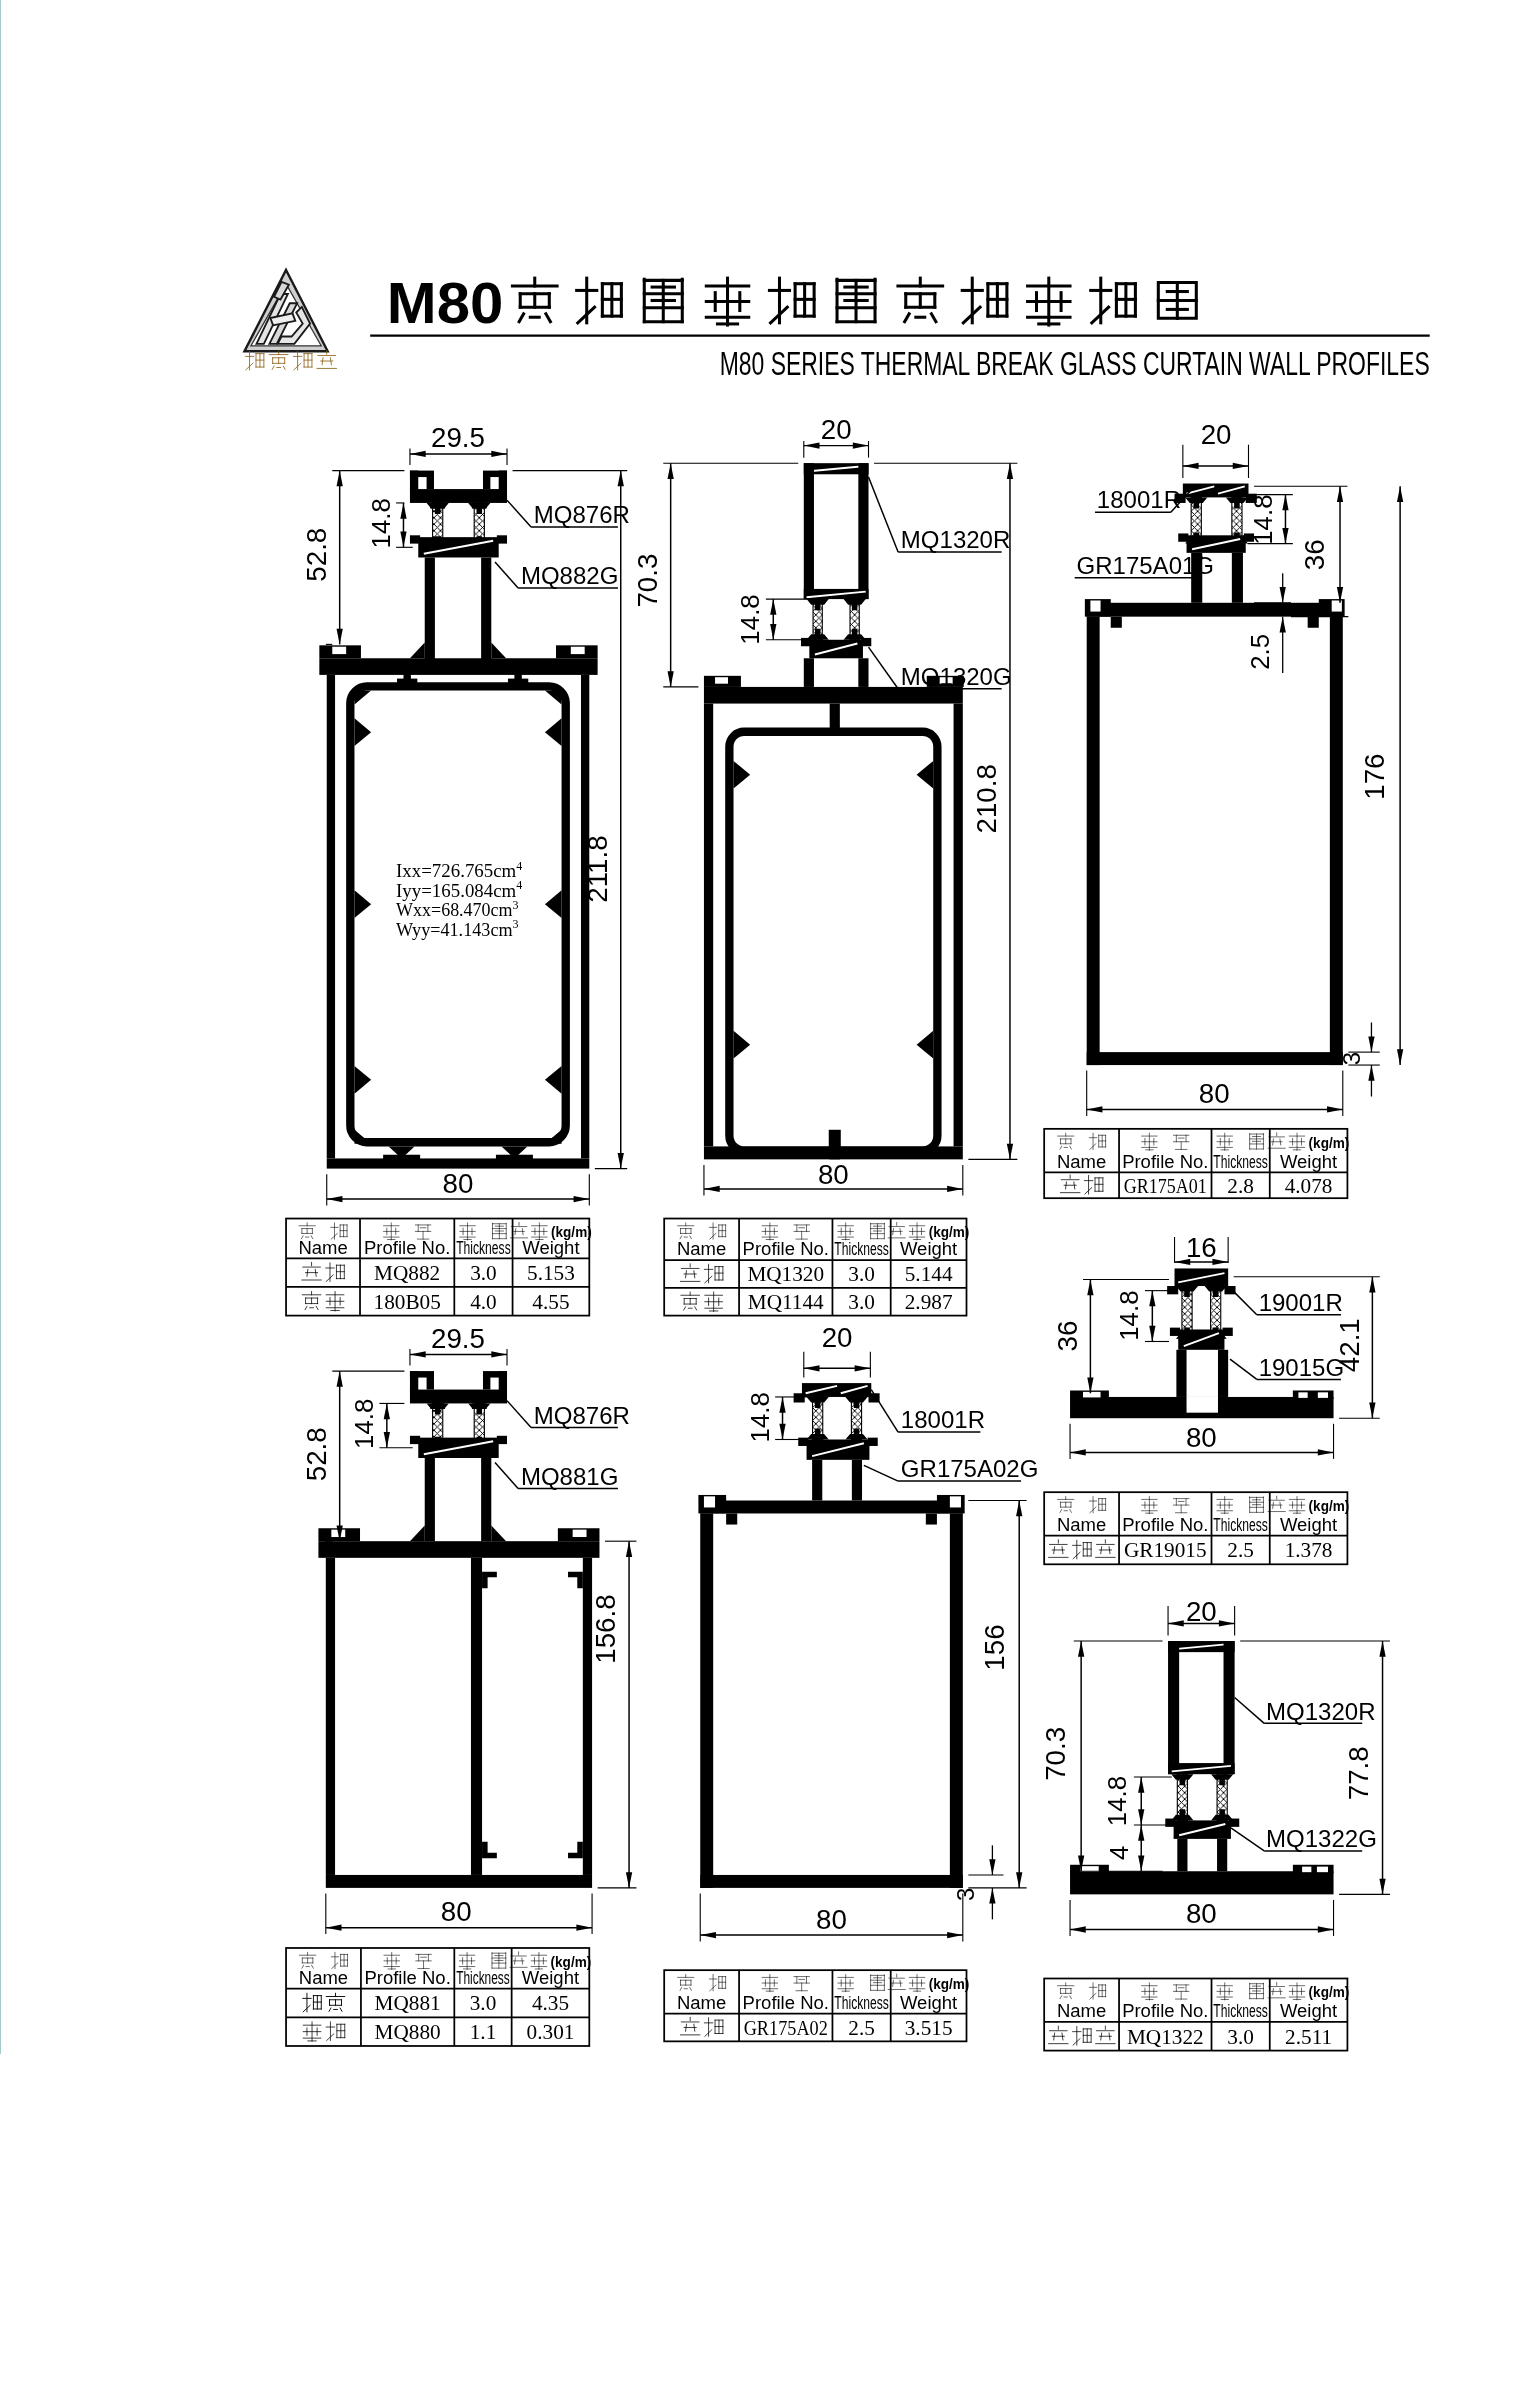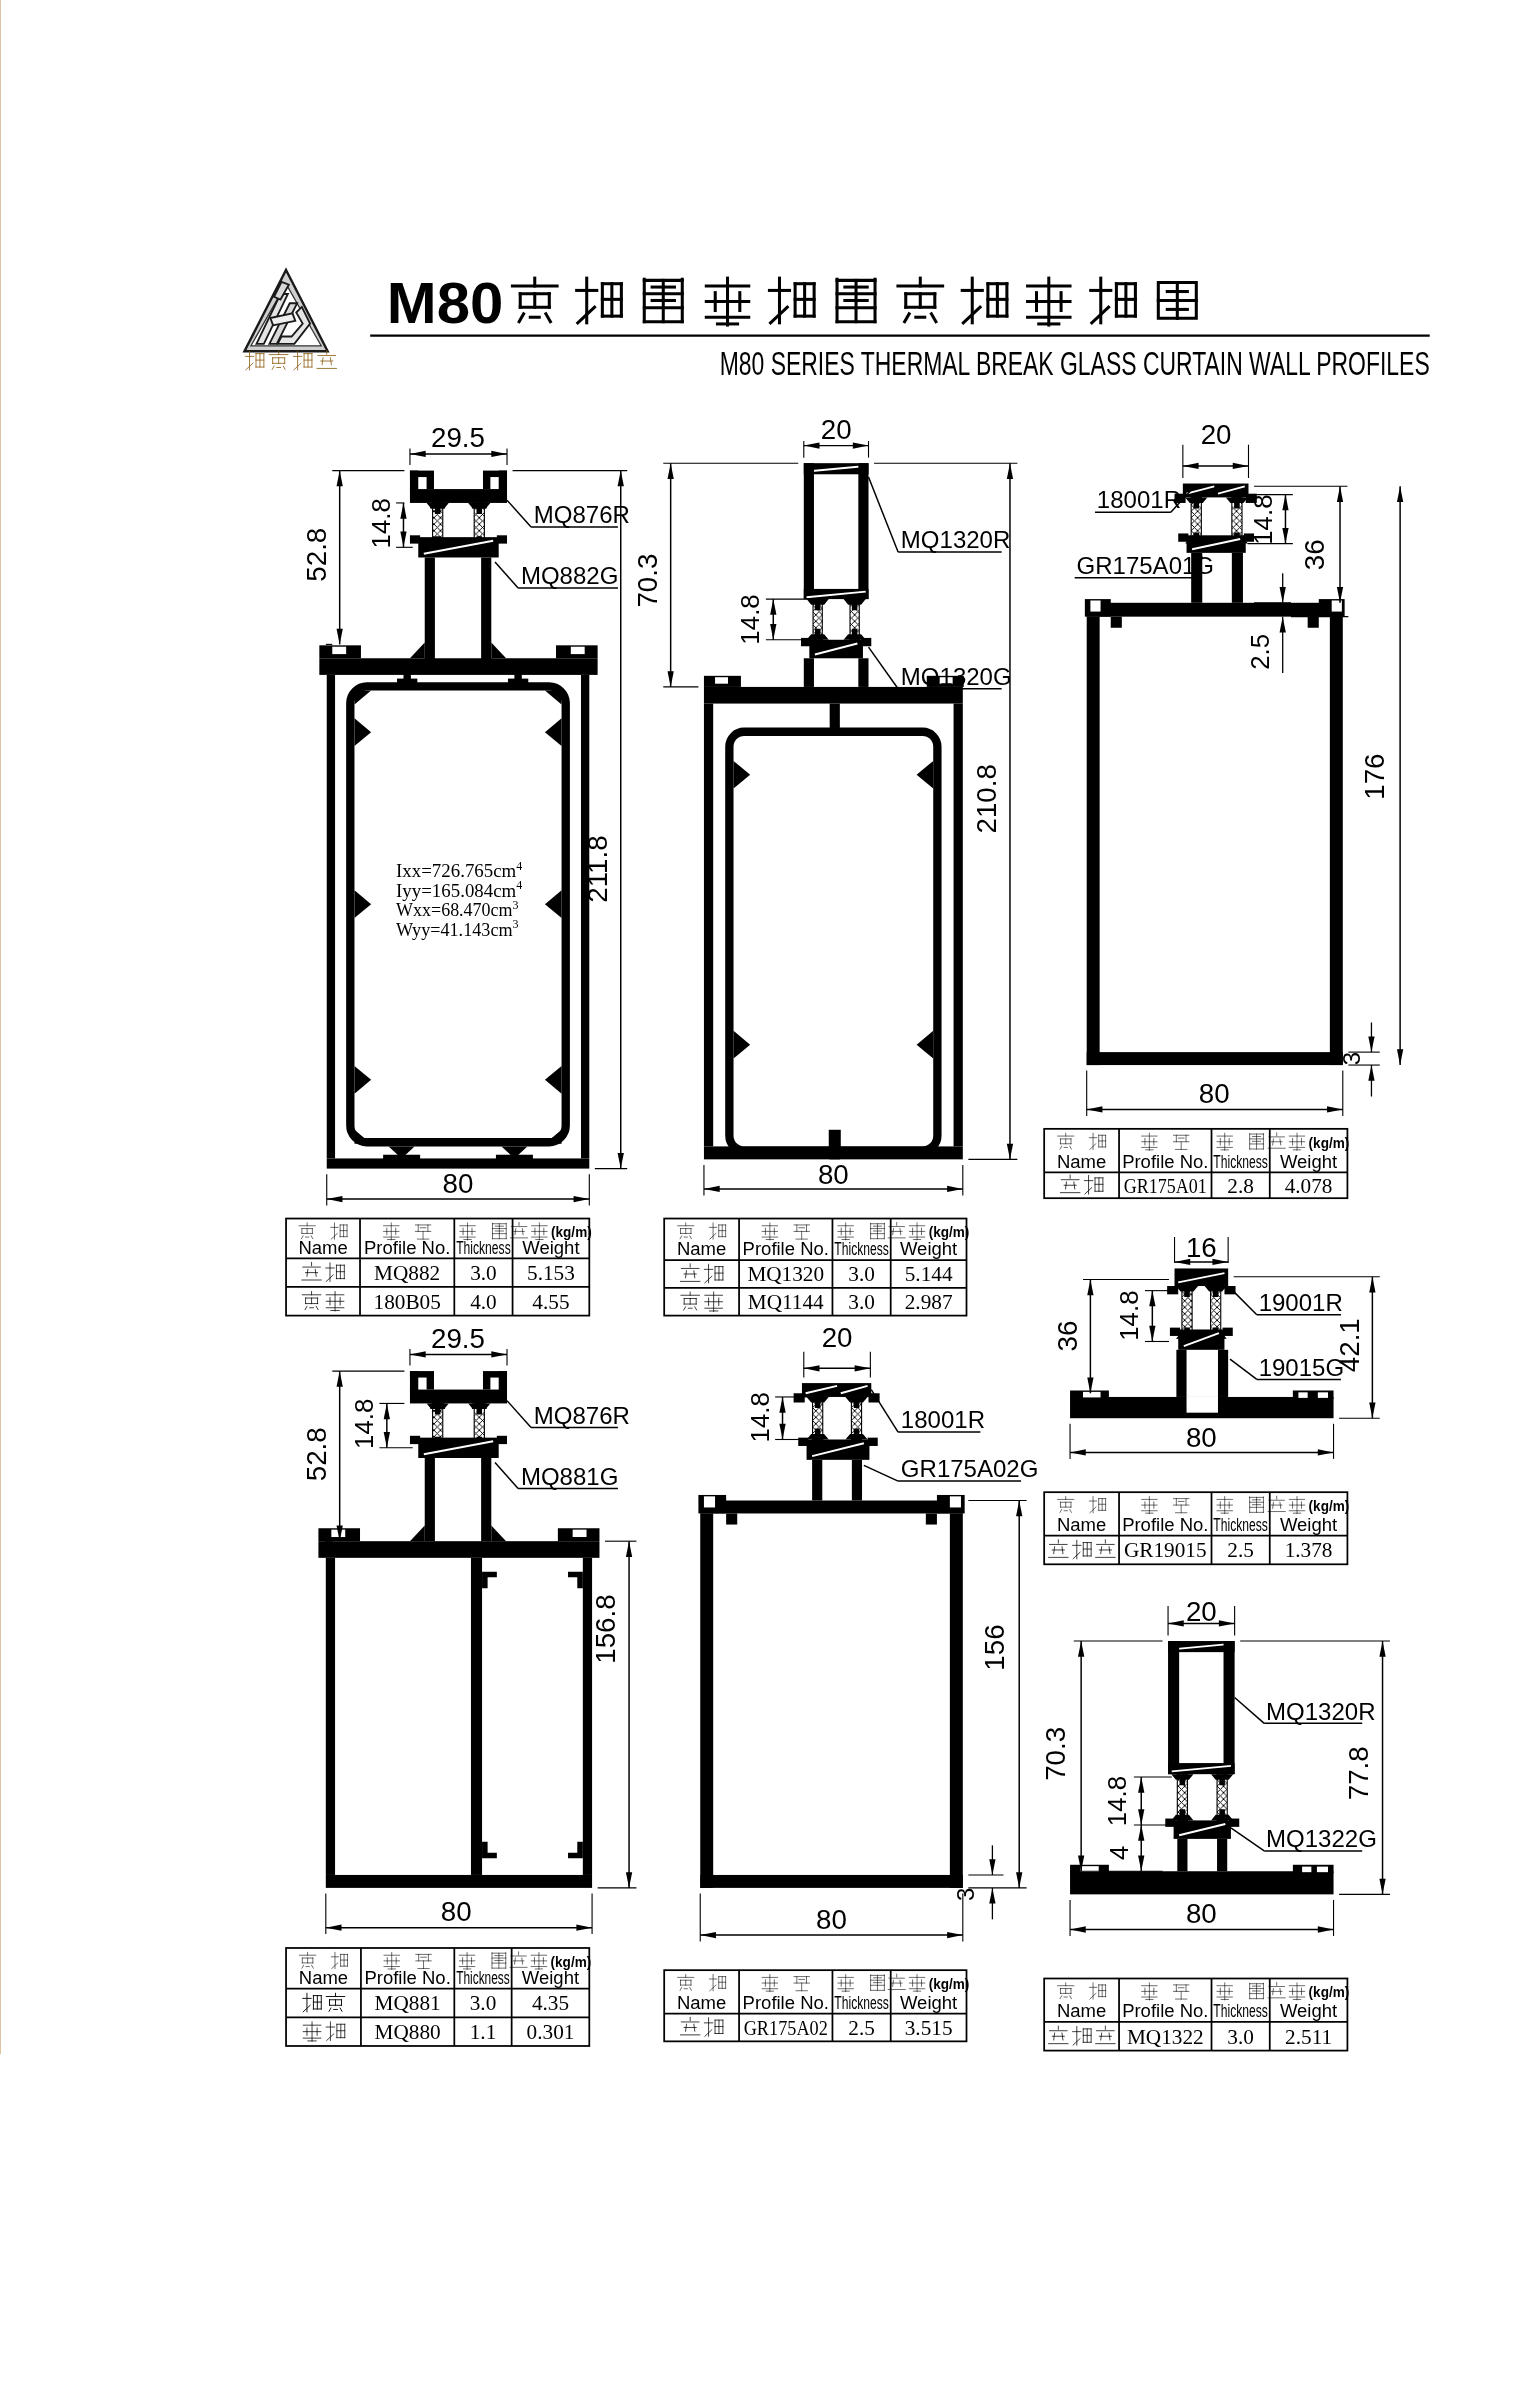--- a/index.html
+++ b/index.html
@@ -1,14 +1,14 @@
 <!DOCTYPE html>
 <html style="font-size:15px"><head><meta charset="utf-8"><style>
 html,body{margin:0;padding:0;background:#fff;}
-#pg{position:relative;width:1529px;height:2054px;background:#a16207;overflow:hidden;text-decoration:underline;}
+#pg{position:relative;width:1529px;height:2054px;background:#0f766e;overflow:hidden;text-decoration:underline;}
 </style></head><body>
 <div id="pg">
 <svg width="1529" height="2401" viewBox="0 0 1653 2597">
 <defs>
 <pattern id="hx" patternUnits="userSpaceOnUse" width="7" height="7">
           <path d="M0,7 L7,0 M0,0 L7,7" stroke="#000" stroke-width="1"></path>
         </pattern>
 <linearGradient id="silver" x1="0" y1="0" x2="1" y2="1">
           <stop offset="0" stop-color="#f5f5f5"></stop>
           <stop offset="0.5" stop-color="#c9c9c9"></stop>

